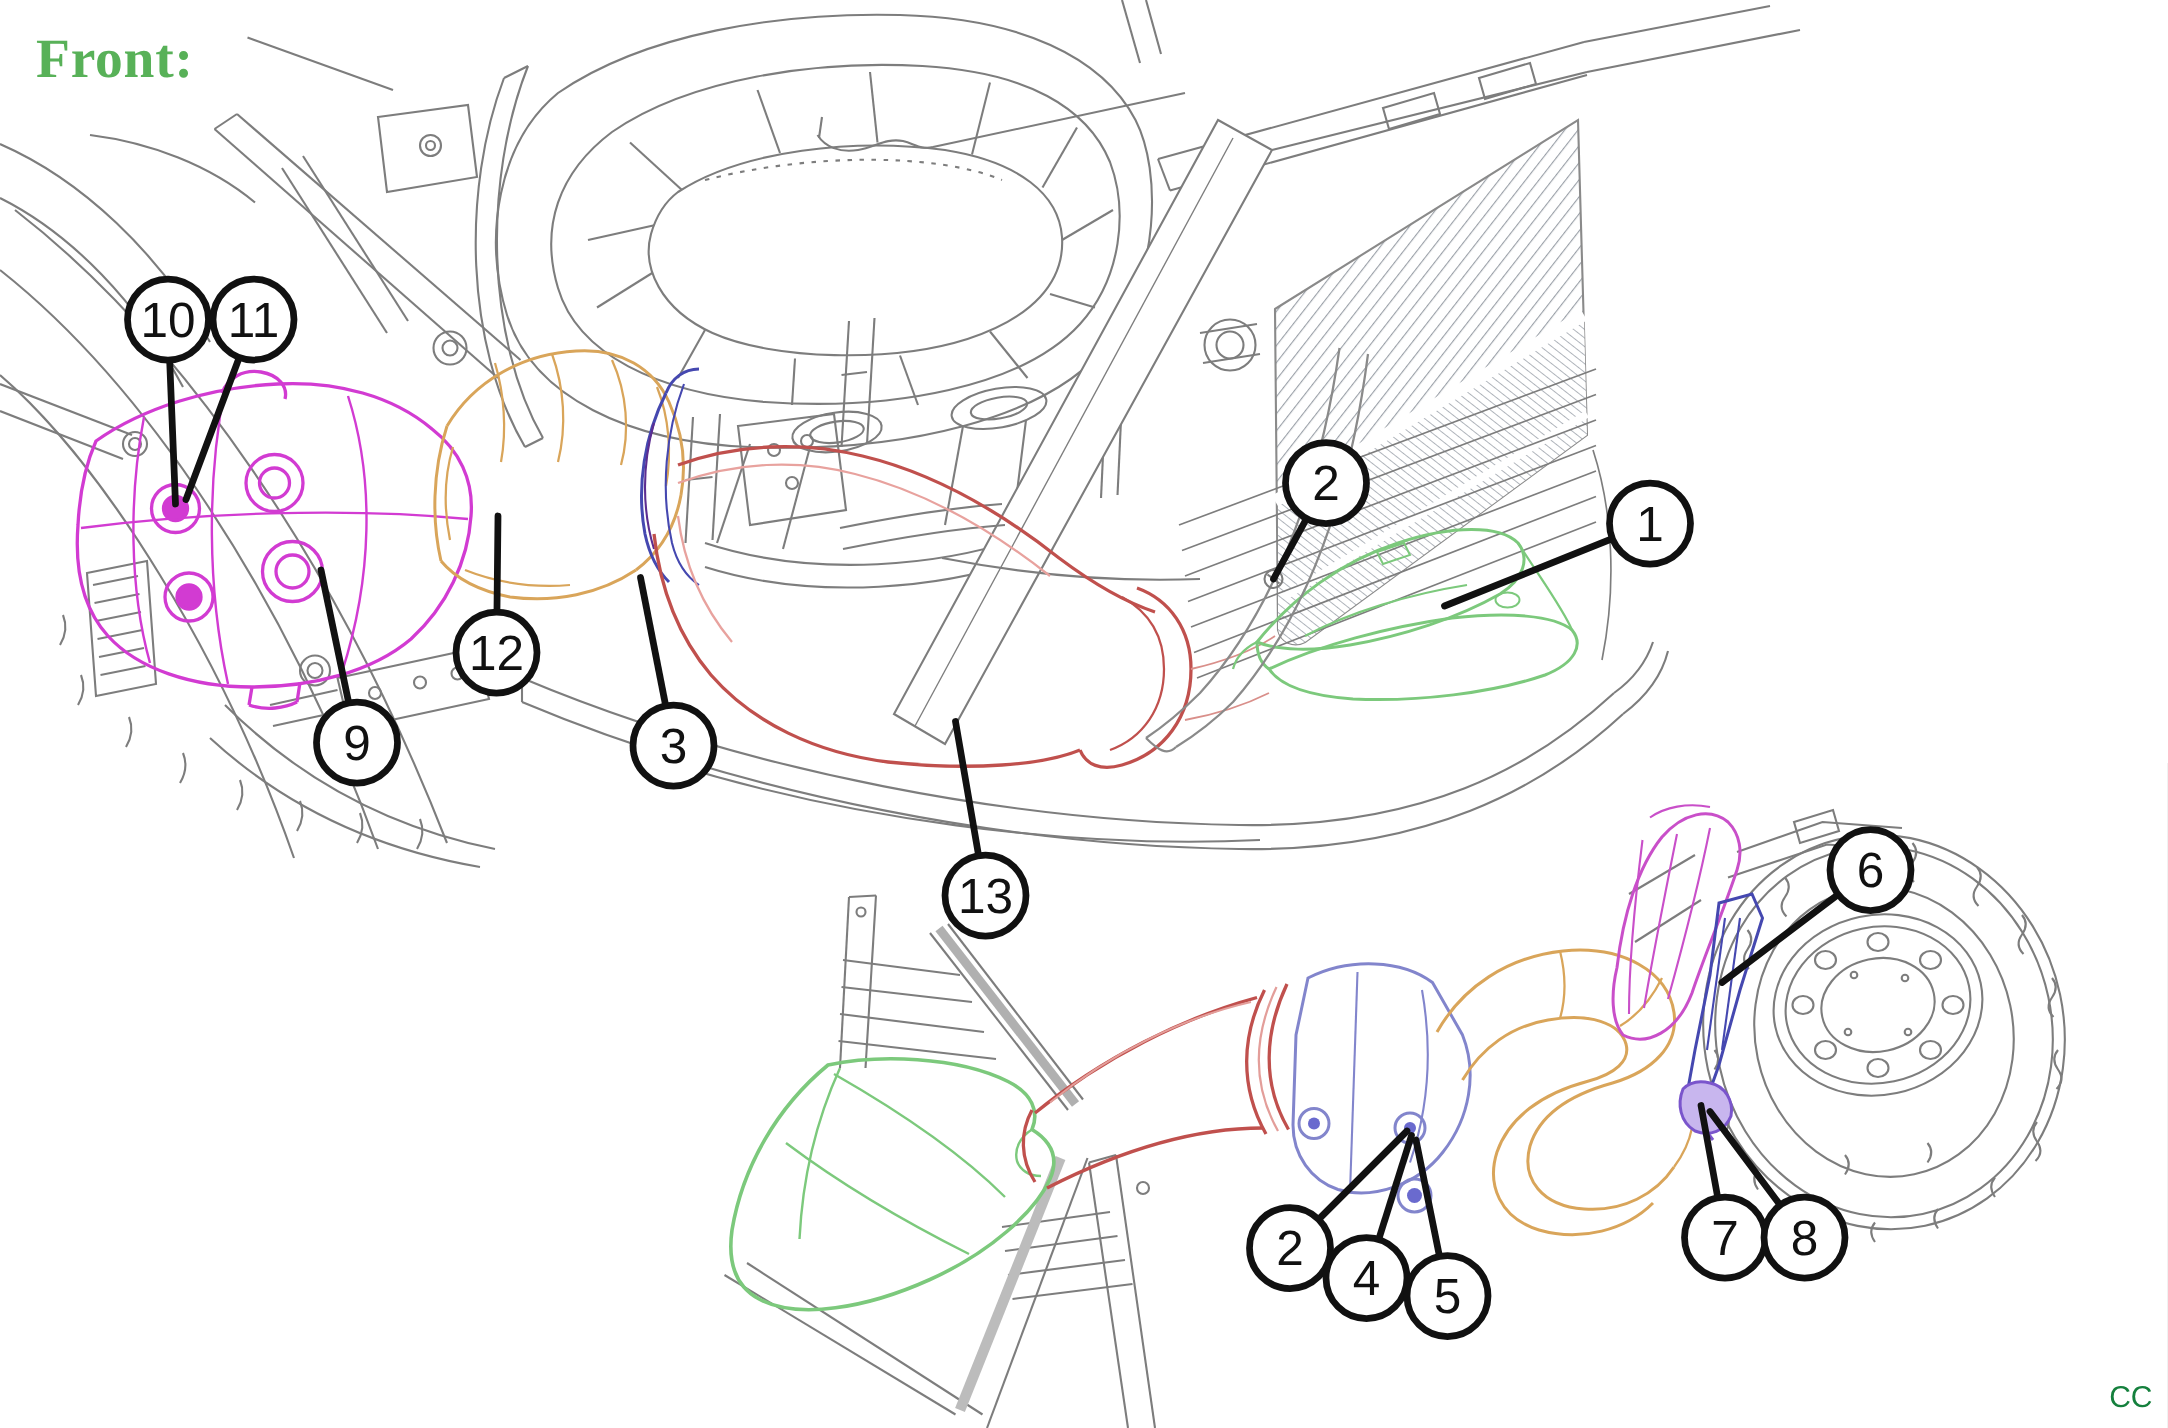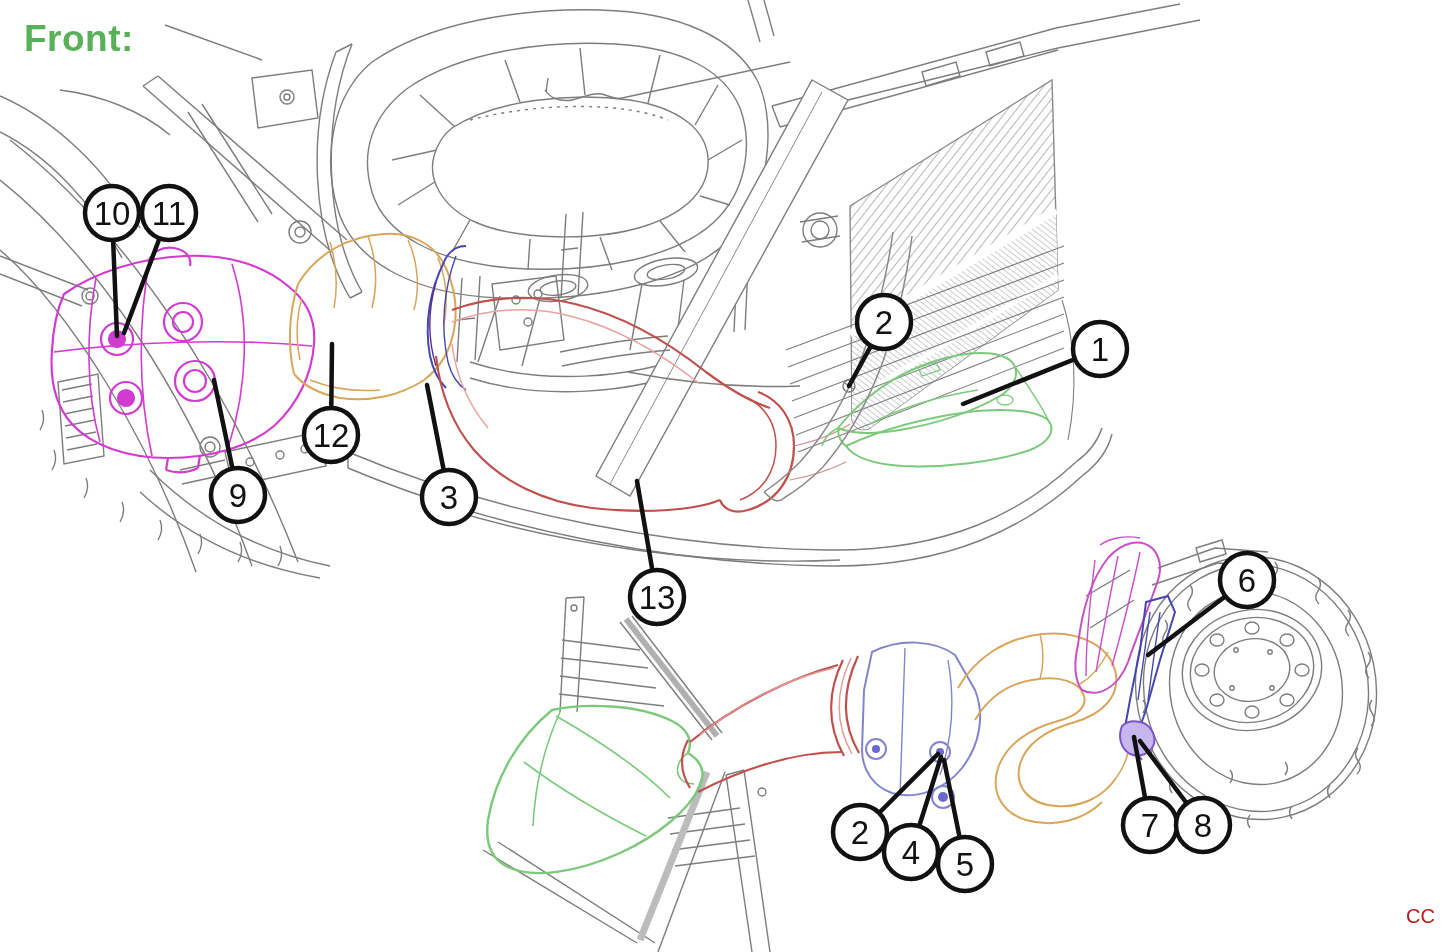--- a/index.html
+++ b/index.html
@@ -5,21 +5,21 @@
   html,body{margin:0;padding:0;background:#e8e8e8;}
   .stage{
     position:relative;width:1445px;height:952px;background:#ffffff;
     overflow:hidden;font-family:"Liberation Sans",sans-serif;
   }
   .front-label{
     position:absolute;left:24px;top:18px;font-size:37px;font-weight:800;
     letter-spacing:0.5px;
   }
   .cc-label{
-    position:absolute;right:10px;bottom:24px;font-size:20px;color:#b91c1c;
+    position:absolute;right:10px;bottom:8px;font-size:20px;color:#15803d;
   }
   svg.artwork{position:absolute;left:0;top:0;}
   svg text{user-select:none;}
 </style>
 </head>
 <body>
 
 <div class="stage">
 
   <svg class="artwork" width="1445" height="952" viewBox="0 0 1445 952">
@@ -455,16 +455,16 @@
           <text x="1150" y="836.5" text-anchor="middle" font-size="33" font-family="&quot;Liberation Sans&quot;, sans-serif" fill="#111111">7</text>
         </g>
         <g>
           <line x1="1140" y1="741" x2="1203" y2="825" stroke="#111111" stroke-width="4.5" stroke-linecap="round"></line>
           <circle cx="1203" cy="825" r="27" fill="#ffffff" stroke="#111111" stroke-width="4.5"></circle>
           <text x="1203" y="836.5" text-anchor="middle" font-size="33" font-family="&quot;Liberation Sans&quot;, sans-serif" fill="#111111">8</text>
         </g>
       </g>
   </svg>
 
-  <div class="front-label" style="color: rgb(88, 177, 88);">Front:</div>
+  <div class="front-label" style="color: rgb(88, 177, 88); font-family: Liberation Serif, serif;">Front:</div>
 
   <div class="cc-label">CC</div>
 </div>
 
 </body></html>

